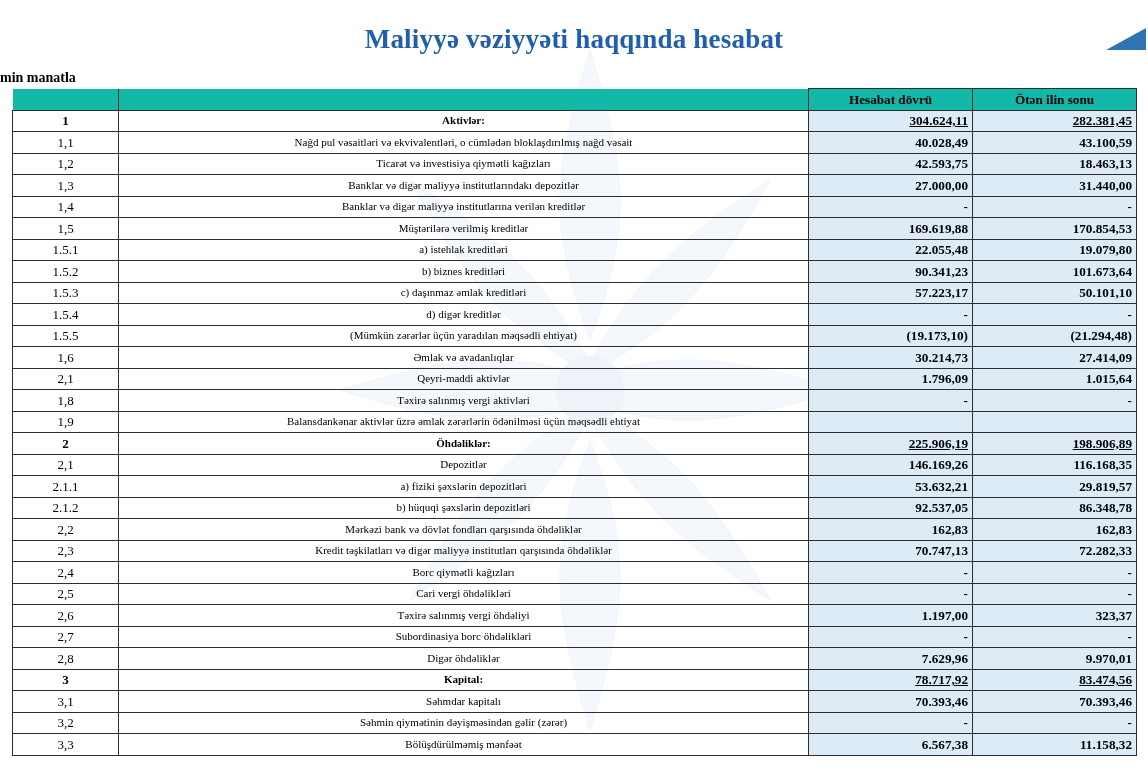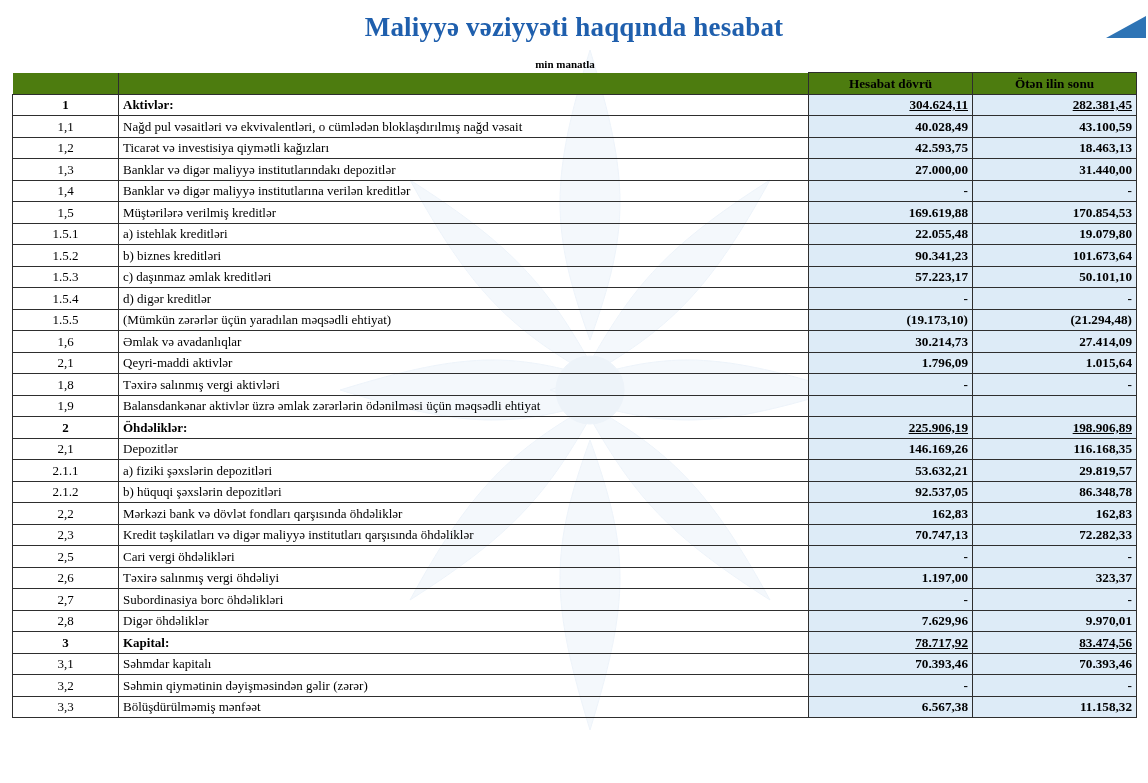--- a/index.html
+++ b/index.html
@@ -29,36 +29,36 @@
     position: relative;
     z-index: 2;
   }
   .page-title {
     text-align: center;
     color: #1F5FAD;
     font-family: "Liberation Serif", serif;
     font-weight: bold;
     font-size: 27px;
     letter-spacing: 0.2px;
-    margin: 10px 0 0 0;
+    margin: 22px 0 0 0;
     padding: 0;
     line-height: 34px;
   }
   .corner-mark {
     position: absolute;
     right: 0px;
     top: 4px;
     width: 46px;
     height: 26px;
     z-index: 3;
   }
   .units {
-    text-align: center;
+    text-align: left;
     font-weight: bold;
-    font-size: 11px;
+    font-size: 14px;
     color: #000;
     padding-right: 18px;
     margin-top: 14px;
     margin-bottom: 2px;
     font-family: "Liberation Serif", serif;
   }
   table.report {
     border-collapse: collapse;
     width: 1124px;
     margin-left: 12px;
@@ -70,35 +70,35 @@
   table.report col.c-val { width: 164px; }
   table.report th, table.report td {
     border: 1px solid #2e2e2e;
     padding: 0px 4px;
     height: 20.5px;
     line-height: 19px;
     vertical-align: middle;
     color: #000;
   }
   table.report thead th {
-    background: #4d7c0f;
+    background: #14b8a6;
     text-align: center;
     font-weight: bold;
     font-size: 13.2px;
   }
   thead th.blank-h { background: #ffffff; border-left: none; border-top: none;}
   thead th.blank-h2 { background: #ffffff; border-top: none;}
   td.num {
     text-align: center;
     font-size: 13px;
   }
   td.name {
-    text-align: left;
+    text-align: center;
     padding-left: 6px;
-    font-size: 13px;
+    font-size: 11px;
   }
   td.val {
     text-align: right;
     padding-right: 8px;
     font-weight: bold;
     color: #1F3864;
     background: #DDEBF7;
     font-size: 13.2px;
   }
   tr.bold td.num, tr.bold td.name { font-weight: bold; }
@@ -266,20 +266,26 @@
           <td class="val">162,83</td>
           <td class="val">162,83</td>
         </tr>
         <tr>
           <td class="num">2,3</td>
           <td class="name">Kredit təşkilatları və digər maliyyə institutları qarşısında öhdəliklər</td>
           <td class="val">70.747,13</td>
           <td class="val">72.282,33</td>
         </tr>
         <tr>
+          <td class="num">2,4</td>
+          <td class="name">Borc qiymətli kağızları</td>
+          <td class="val">-</td>
+          <td class="val">-</td>
+        </tr>
+        <tr>
           <td class="num">2,5</td>
           <td class="name">Cari vergi öhdəlikləri</td>
           <td class="val">-</td>
           <td class="val">-</td>
         </tr>
         <tr>
           <td class="num">2,6</td>
           <td class="name">Təxirə salınmış vergi öhdəliyi</td>
           <td class="val">1.197,00</td>
           <td class="val">323,37</td>

